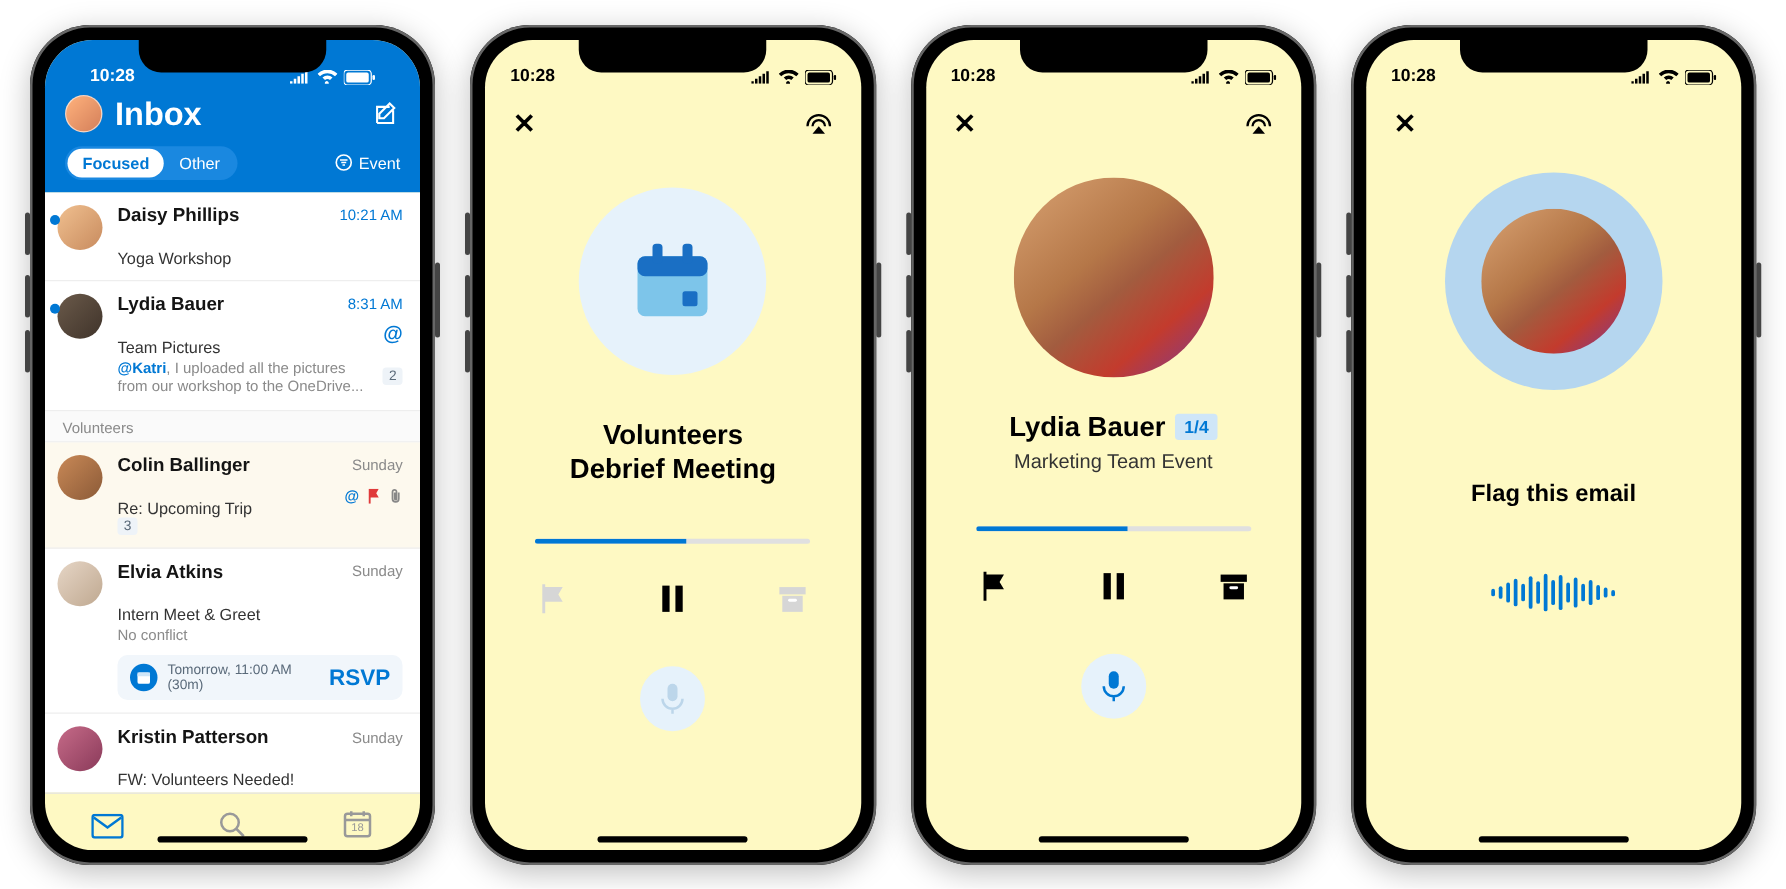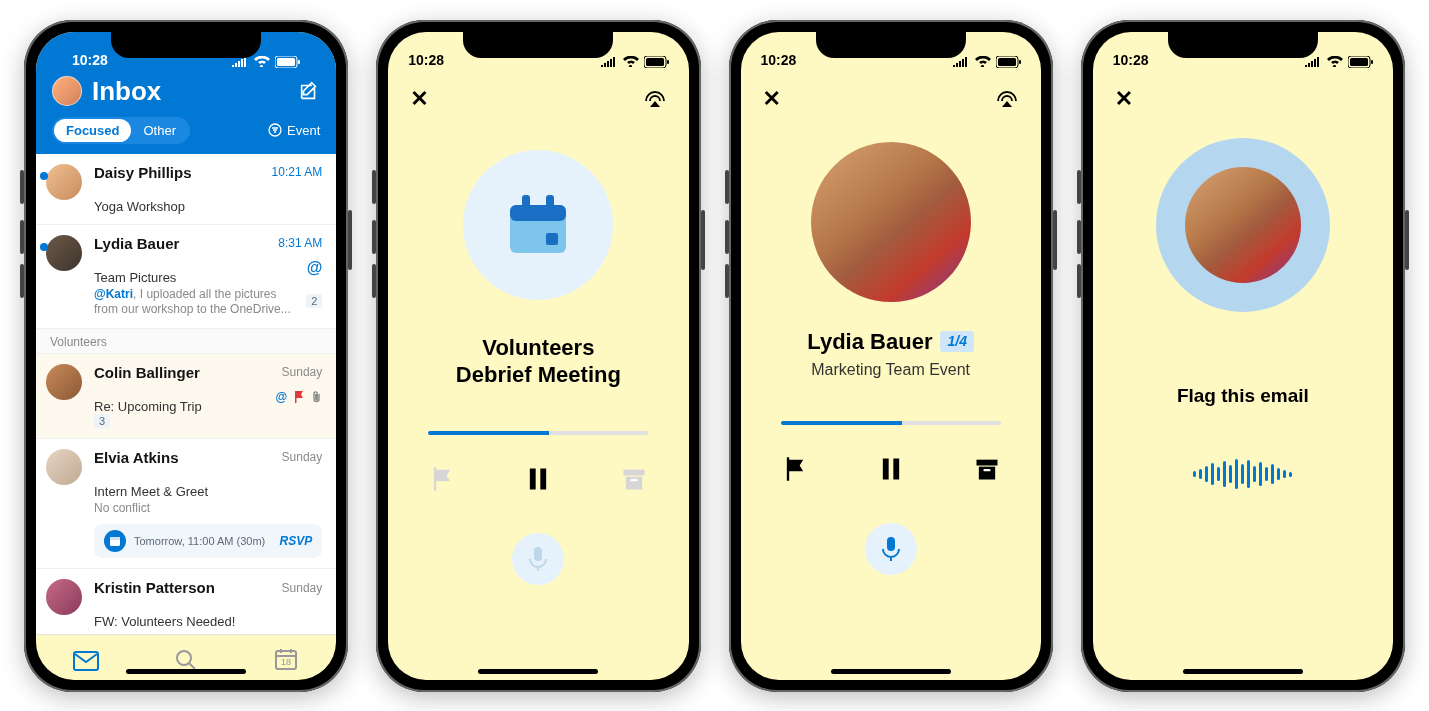--- a/index.html
+++ b/index.html
@@ -41,40 +41,40 @@
   .time{font-size:12px;color:var(--grey);}
   .time.blue{color:var(--blue);}
   .subj{font-size:13px;color:#333;margin-top:18px;white-space:nowrap;overflow:hidden;text-overflow:ellipsis;}
   .prev{font-size:12px;color:var(--grey);line-height:1.3;margin-top:2px;display:-webkit-box;-webkit-line-clamp:2;-webkit-box-orient:vertical;overflow:hidden;}
   .mention{color:var(--blue);font-weight:600;}
   .cnt{background:#eef3f8;color:#5a6a7a;font-size:11px;padding:1px 5px;border-radius:3px;}
   .sect{font-size:12px;color:var(--grey);padding:6px 14px 4px;background:#fafafa;border-bottom:1px solid #eee;}
   .rsvp{margin-top:8px;display:flex;align-items:center;gap:8px;background:#f1f6fb;border-radius:8px;padding:6px 10px;}
   .rsvp-ic{width:22px;height:22px;border-radius:50%;background:var(--blue);display:flex;align-items:center;justify-content:center;flex:none;}
   .rsvp-txt{font-size:11px;color:#5a6a7a;flex:1;}
-  .rsvp-btn{font-size:12px;font-weight:700;color:var(--blue);font-style:italic;}
+  .rsvp-btn{font-size:18px;font-weight:700;color:var(--blue);}
   .banner{background:var(--lightblue2);padding:8px 14px;display:flex;align-items:center;gap:10px;}
   .play-circ{width:22px;height:22px;border:2px solid var(--blue);border-radius:50%;display:flex;align-items:center;justify-content:center;flex:none;}
   .banner-txt{flex:1;}
   .banner-t1{font-size:13px;color:var(--blue);font-weight:600;}
   .banner-t2{font-size:12px;color:var(--blue);}
   .banner-x{font-size:18px;color:var(--blue);}
   .btmnav{height:46px;border-top:1px solid #e2e2e2;display:flex;align-items:center;justify-content:space-around;}
   .navic{width:28px;height:28px;display:flex;align-items:flex-end;justify-content:center;}
   
   .play-screen{flex:1;display:flex;flex-direction:column;align-items:center;padding:10px 22px 0;position:relative;}
   .topbar{width:100%;display:flex;justify-content:space-between;align-items:center;padding:4px 0 8px;}
   .xbtn{font-size:22px;font-weight:600;color:#000;}
   .bigcirc{width:150px;height:150px;border-radius:50%;background:var(--lightblue);display:flex;align-items:center;justify-content:center;margin-top:30px;}
   .ring{width:174px;height:174px;border-radius:50%;background:#b5d6ef;display:flex;align-items:center;justify-content:center;margin-top:18px;}
   .ring .inner{width:116px;height:116px;border-radius:50%;background:#fff;display:flex;align-items:center;justify-content:center;overflow:hidden;}
   .photo{width:100%;height:100%;background:linear-gradient(140deg,#d9a373 0%,#b57748 40%,#a25c3f 55%,#c33b2d 75%,#7a3a9a 100%);}
   .play-title{font-size:22px;font-weight:700;text-align:center;margin-top:34px;line-height:1.25;}
   .play-sub{font-size:16px;color:#333;margin-top:6px;display:flex;align-items:center;gap:6px;}
-  .chip{background:#cfe6f8;color:var(--blue);font-size:14px;font-weight:600;padding:2px 7px;border-radius:3px;font-style:italic;}
+  .chip{background:#cfe6f8;color:var(--blue);font-size:14px;font-weight:600;padding:2px 7px;border-radius:3px;}
   .prog{width:220px;height:4px;background:#e0e0e0;border-radius:2px;margin-top:42px;overflow:hidden;}
   .prog .fill{height:100%;background:var(--blue);}
   .ctrls{width:220px;display:flex;justify-content:space-between;align-items:center;margin-top:30px;}
   .cicon{width:28px;height:28px;}
   .mic{width:52px;height:52px;border-radius:50%;background:var(--lightblue);display:flex;align-items:center;justify-content:center;margin-top:40px;}
   .wave{margin-top:52px;display:flex;align-items:center;gap:3px;}
   .wave span{width:3px;background:var(--blue);border-radius:2px;}
   
   .col1{background:linear-gradient(135deg,#f0c090,#c88b5e);}
   .col2{background:linear-gradient(135deg,#6b5a4a,#3f332a);}

